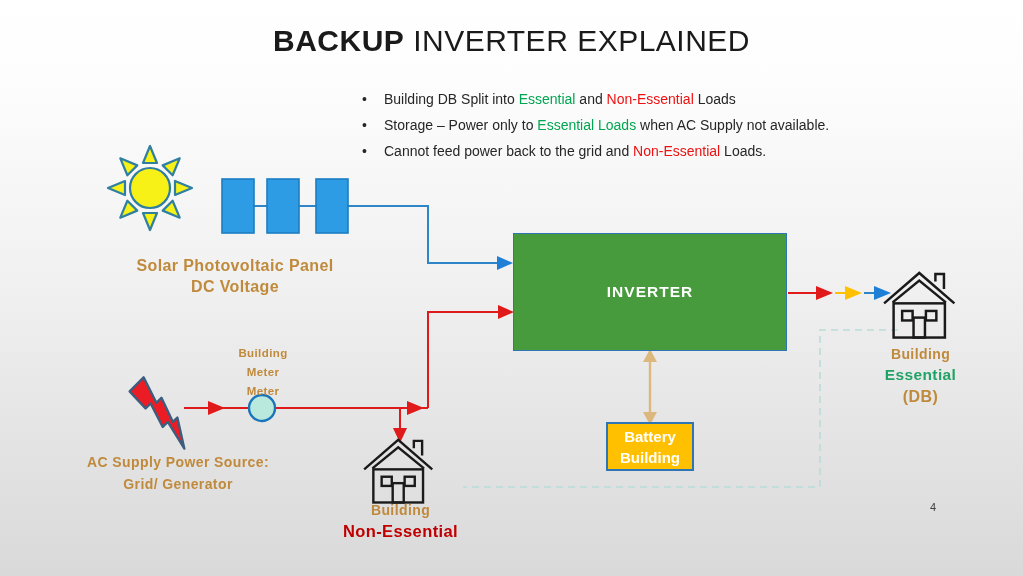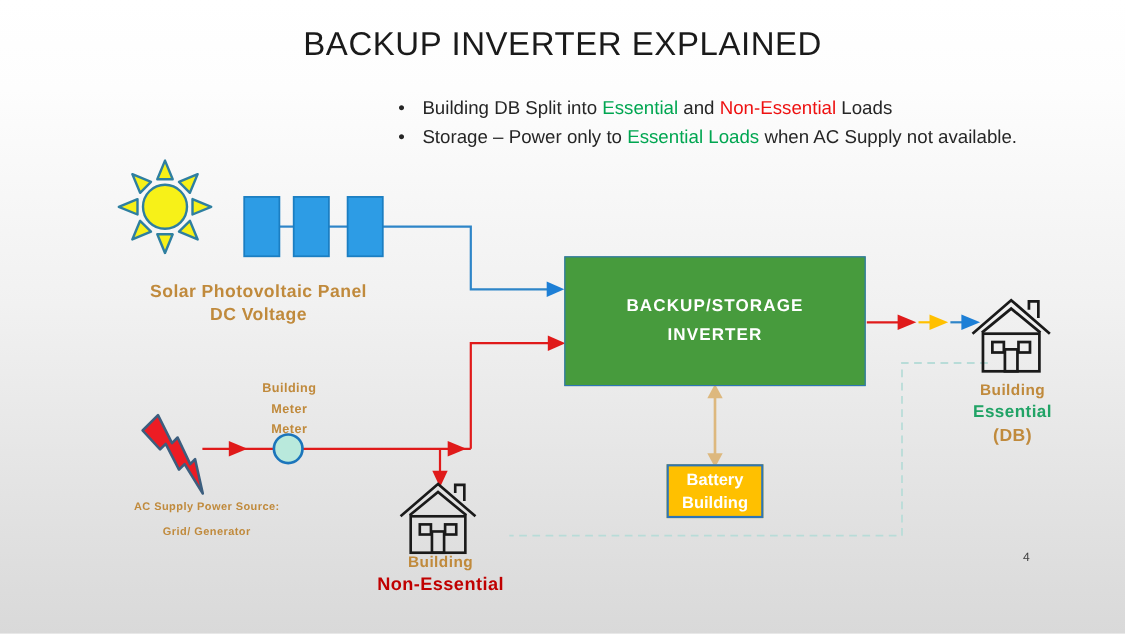--- a/index.html
+++ b/index.html
@@ -9,36 +9,36 @@
     background:#fff;
   }
   .slide{
     position:relative;width:1023px;height:576px;
     background:linear-gradient(180deg,#ffffff 0%,#fdfdfd 14%,#f1f1f1 48%,#e3e3e3 78%,#d9d9d9 100%);
   }
   .title{
     position:absolute;left:0;top:24px;width:100%;
     text-align:center;font-size:30px;color:#1a1a1a;letter-spacing:.5px;
   }
-  .title .tb{font-weight:400;}
+  .title .tb{font-weight:700;}
   .title .tr{font-weight:400;}
   .bullets{
     position:absolute;left:356px;top:86px;width:660px;margin:0;padding:0;list-style:none;
-    font-size:17px;color:#262626;
+    font-size:14px;color:#262626;
   }
   .bullets li{position:relative;padding-left:28px;line-height:26px;margin:0;}
   .bullets li::before{content:"•";position:absolute;left:6px;color:#262626;}
   .seg{white-space:pre-wrap;}
   .seg.g{color:#00A651;}
   .seg.r{color:#EE1111;}
   .overlay{position:absolute;left:0;top:0;width:1023px;height:576px;}
   .lbl{position:absolute;text-align:center;color:#C08A3C;font-weight:bold;letter-spacing:.4px;}
   .solar-lbl{left:129px;top:255px;width:212px;font-size:16px;line-height:21px;}
   .meter-lbl{left:224px;top:344px;width:78px;font-size:11.5px;line-height:19px;}
-  .ac-lbl{left:82px;top:451px;width:212px;font-size:10px;line-height:22px;}
+  .ac-lbl{left:72px;top:451px;width:212px;font-size:14px;line-height:22px;}
   .ne-lbl{left:283px;top:501px;width:235px;}
   .ne-lbl .l1{font-size:14px;line-height:19px;}
   .ne-lbl .l2{font-size:16.5px;line-height:23px;color:#C00000;}
   .ne-lbl .l3{font-size:14px;line-height:20px;}
   .es-lbl{left:828px;top:345px;width:185px;}
   .es-lbl .l1{font-size:14px;line-height:19px;}
   .es-lbl .l2{font-size:15.5px;line-height:22px;color:#21A366;}
   .es-lbl .l3{font-size:13.5px;line-height:21px;}
   .es-lbl .l4{font-size:16px;line-height:21px;}
   .box{
@@ -62,20 +62,21 @@
 
 <div class="slide">
 
   <div class="title">
     <span class="tb">BACKUP</span><span class="tr"> INVERTER EXPLAINED</span>
   </div>
 
   <ul class="bullets">
     <li><span class="seg">Building DB Split into </span><span class="seg g">Essential</span><span class="seg"> and </span><span class="seg r">Non-Essential</span><span class="seg"> Loads</span></li>
     <li><span class="seg">Storage – Power only to </span><span class="seg g">Essential Loads</span><span class="seg"> when AC Supply not available.</span></li>
+    <li><span class="seg">Cannot feed power back to the grid and </span><span class="seg r">Non-Essential</span><span class="seg"> Loads.</span></li>
   </ul>
 
   <svg class="overlay" viewBox="0 0 1023 576">
 
     <polyline points="898,330 820,330 820,487 463,487" fill="none" stroke="#B8DCD8" stroke-width="1.6" stroke-dasharray="7 5"></polyline>
 
     <g stroke="#2E85C8" stroke-width="2" fill="none">
       <line x1="253" y1="206" x2="267" y2="206"></line>
       <line x1="299" y1="206" x2="316" y2="206"></line>
       <polyline points="348,206 428,206 428,263 499,263"></polyline>
@@ -146,21 +147,20 @@
       <path d="M7,32 L35,9 L63,32"></path>
       <path d="M52,10 v-8 h9 v16"></path>
       <rect x="8" y="33" width="54" height="36"></rect>
       <rect x="17" y="41" width="11" height="10"></rect>
       <rect x="42" y="41" width="11" height="10"></rect>
       <rect x="29" y="48" width="12" height="21"></rect>
     </g>
   </svg>
 
   <div class="box inverter">
-    <div>BACKUP/STORAGE</div>
     <div>INVERTER</div>
   </div>
 
   <div class="box battery">
     <div>Battery</div>
     <div>Building</div>
   </div>
 
   <div class="lbl solar-lbl">
     <div>Solar Photovoltaic Panel</div>

